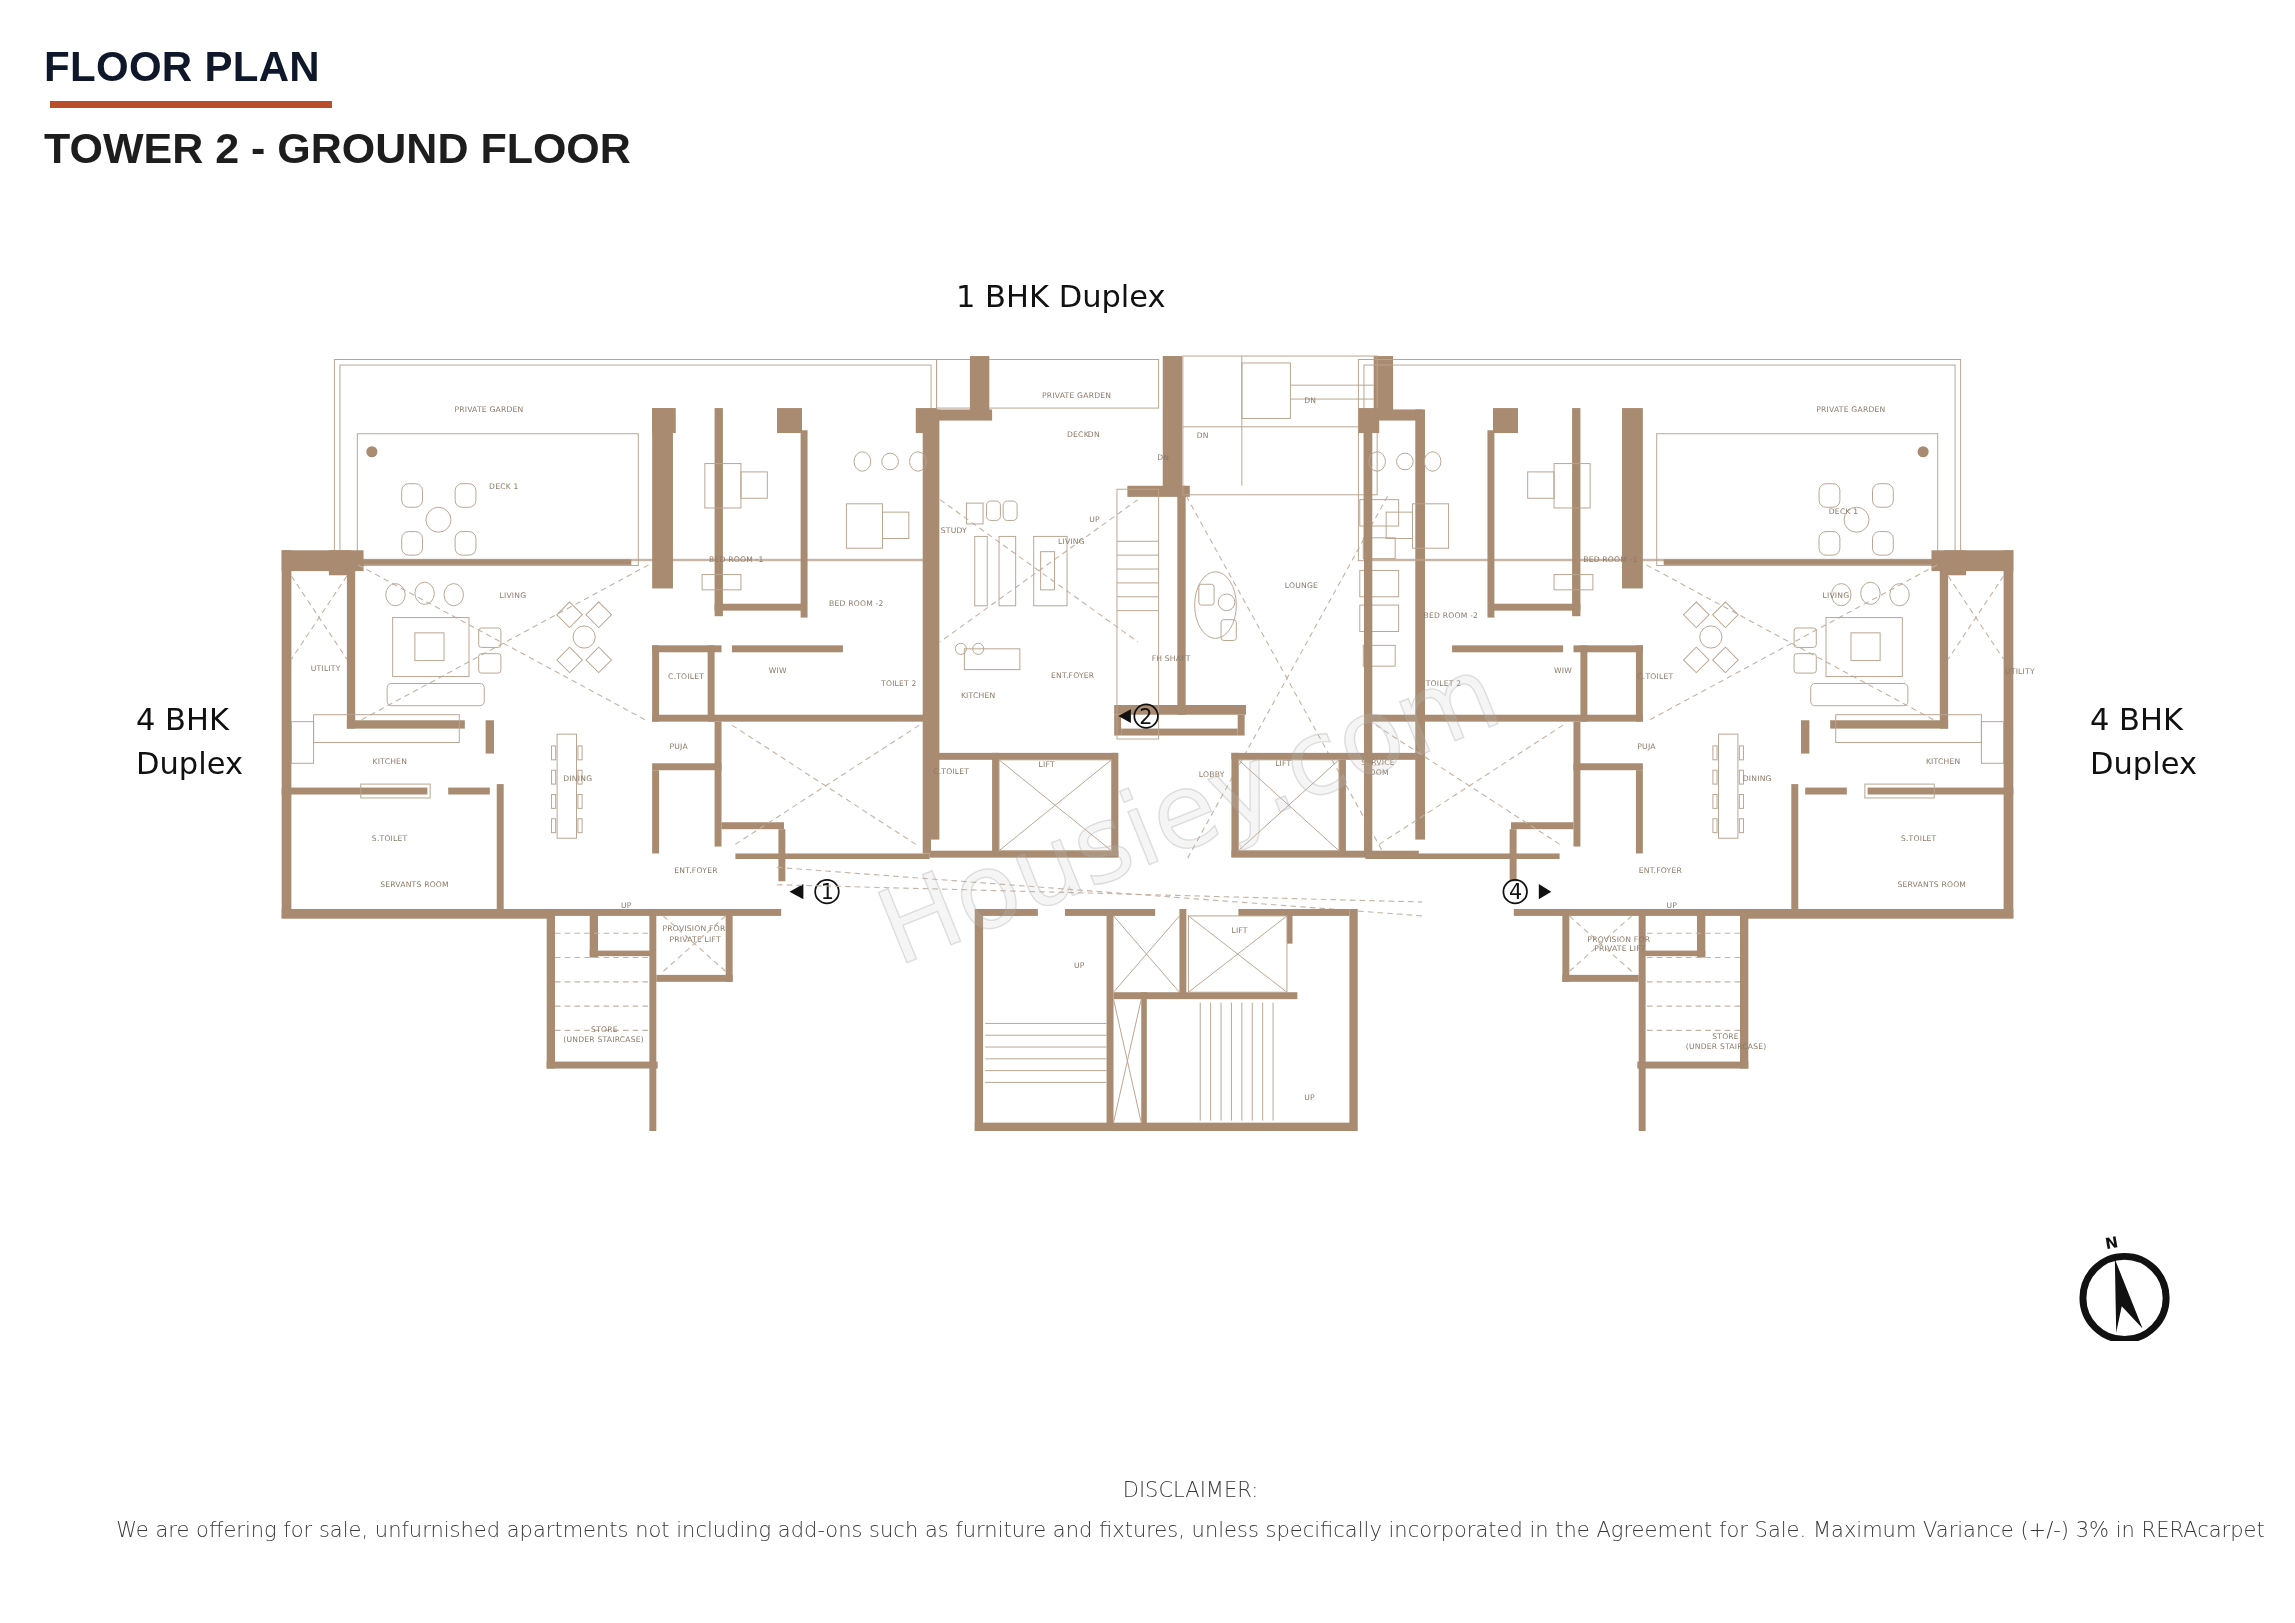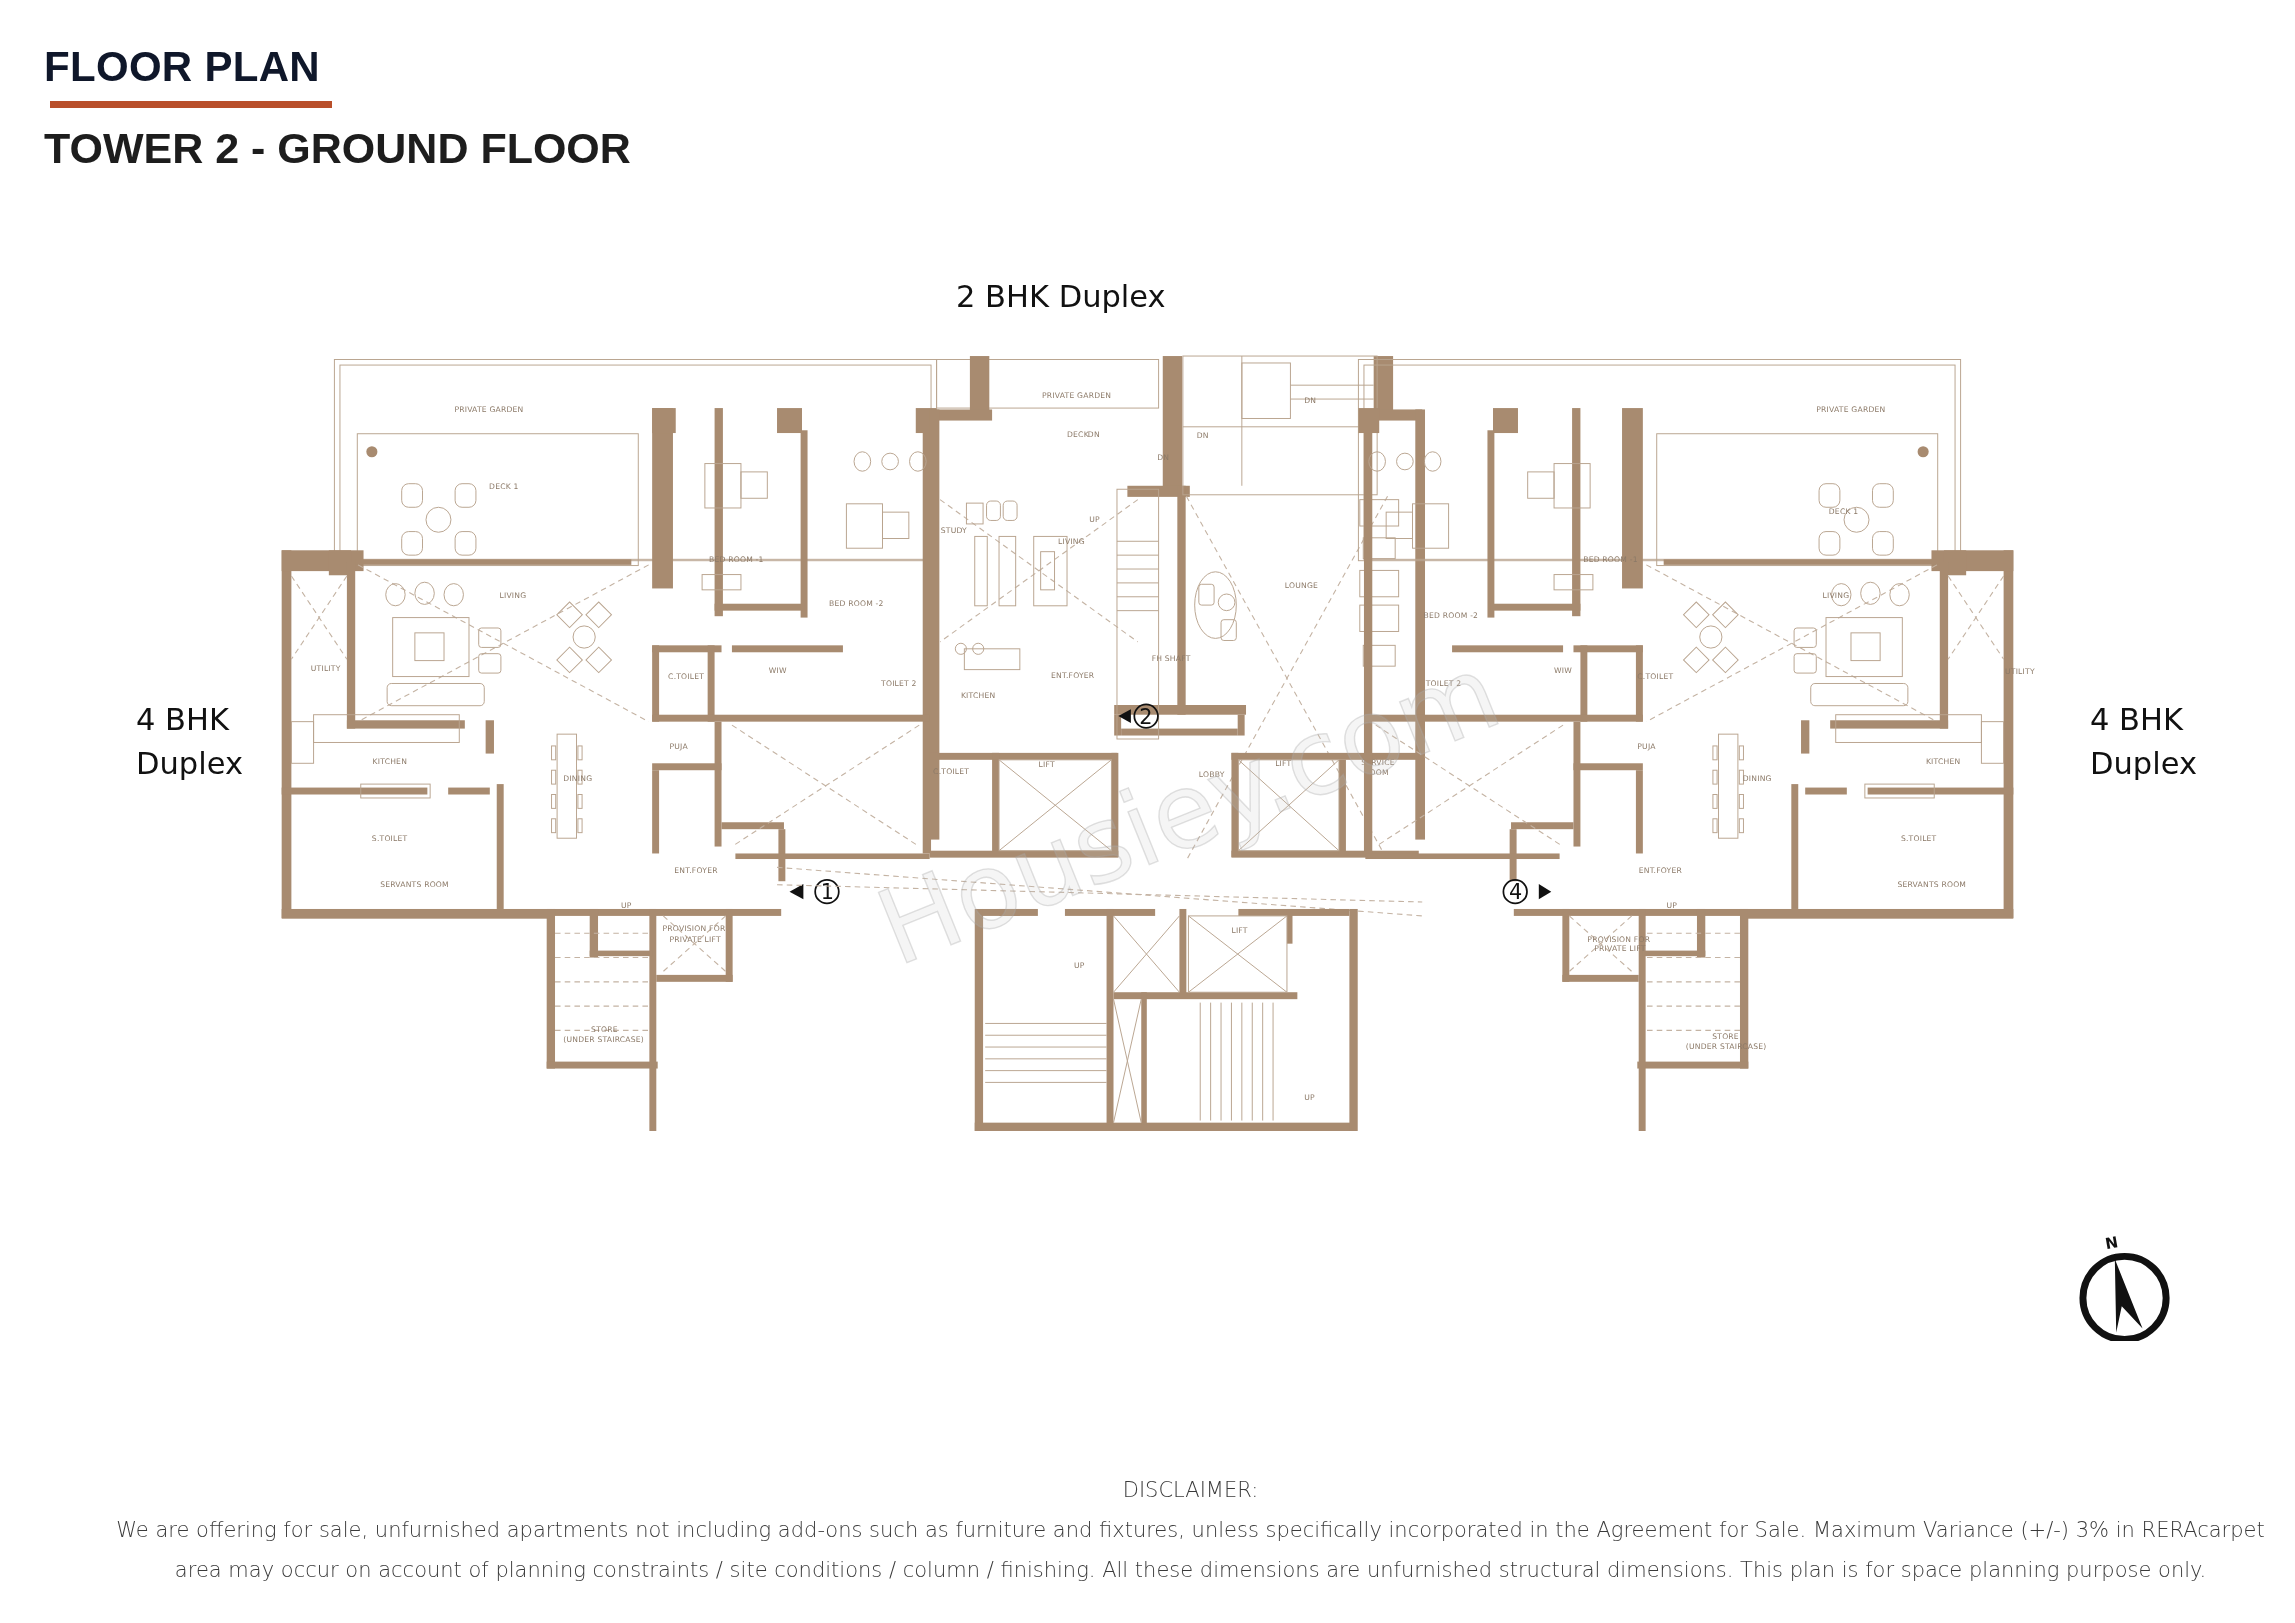--- a/index.html
+++ b/index.html
@@ -22,21 +22,21 @@
   .disclaimer-head { margin-bottom: 0; }
   .watermark { position: absolute; left: 860px; top: 749px; transform: rotate(-22deg); font-family: "DejaVu Sans", sans-serif; font-size: 104px; color: rgba(200,200,200,0.18); -webkit-text-stroke: 1.4px rgba(170,170,170,0.35); pointer-events: none; }
 </style>
 </head>
 <body>
 
 <div class="title">FLOOR PLAN</div>
 <div class="title-rule"></div>
 <div class="subtitle">TOWER 2 - GROUND FLOOR</div>
 
-<div class="unit-label unit-top">2 BHK Duplex</div>
+<div class="unit-label unit-top">1 BHK Duplex</div>
 <div class="unit-label unit-left">
   <div>4 BHK</div>
   <div>Duplex</div>
 </div>
 <div class="unit-label unit-right">
   <div>4 BHK</div>
   <div>Duplex</div>
 </div>
 
 <svg class="plan" viewBox="0 0 3308 2339" xmlns="http://www.w3.org/2000/svg">
@@ -676,15 +676,14 @@
   <svg width="104" height="118" viewBox="0 0 150 170">
     <text x="42" y="36" font-family="DejaVu Sans, sans-serif" font-size="22" font-weight="700" fill="#111" transform="rotate(-10 52 28)">N</text>
     <circle cx="70" cy="108" r="60" fill="none" stroke="#111" stroke-width="10"></circle>
     <polygon points="56,52 96,152 66,120 58,158" fill="#111"></polygon>
   </svg>
 </div>
 
 <div class="disclaimer">
   <div class="disclaimer-head">DISCLAIMER:</div>
   <div>We are offering for sale, unfurnished apartments not including add-ons such as furniture and fixtures, unless specifically incorporated in the Agreement for Sale. Maximum Variance (+/-) 3% in RERAcarpet</div>
-  <div>area may occur on account of planning constraints / site conditions / column / finishing. All these dimensions are unfurnished structural dimensions. This plan is for space planning purpose only.</div>
 </div>
 
 
 </body></html>

